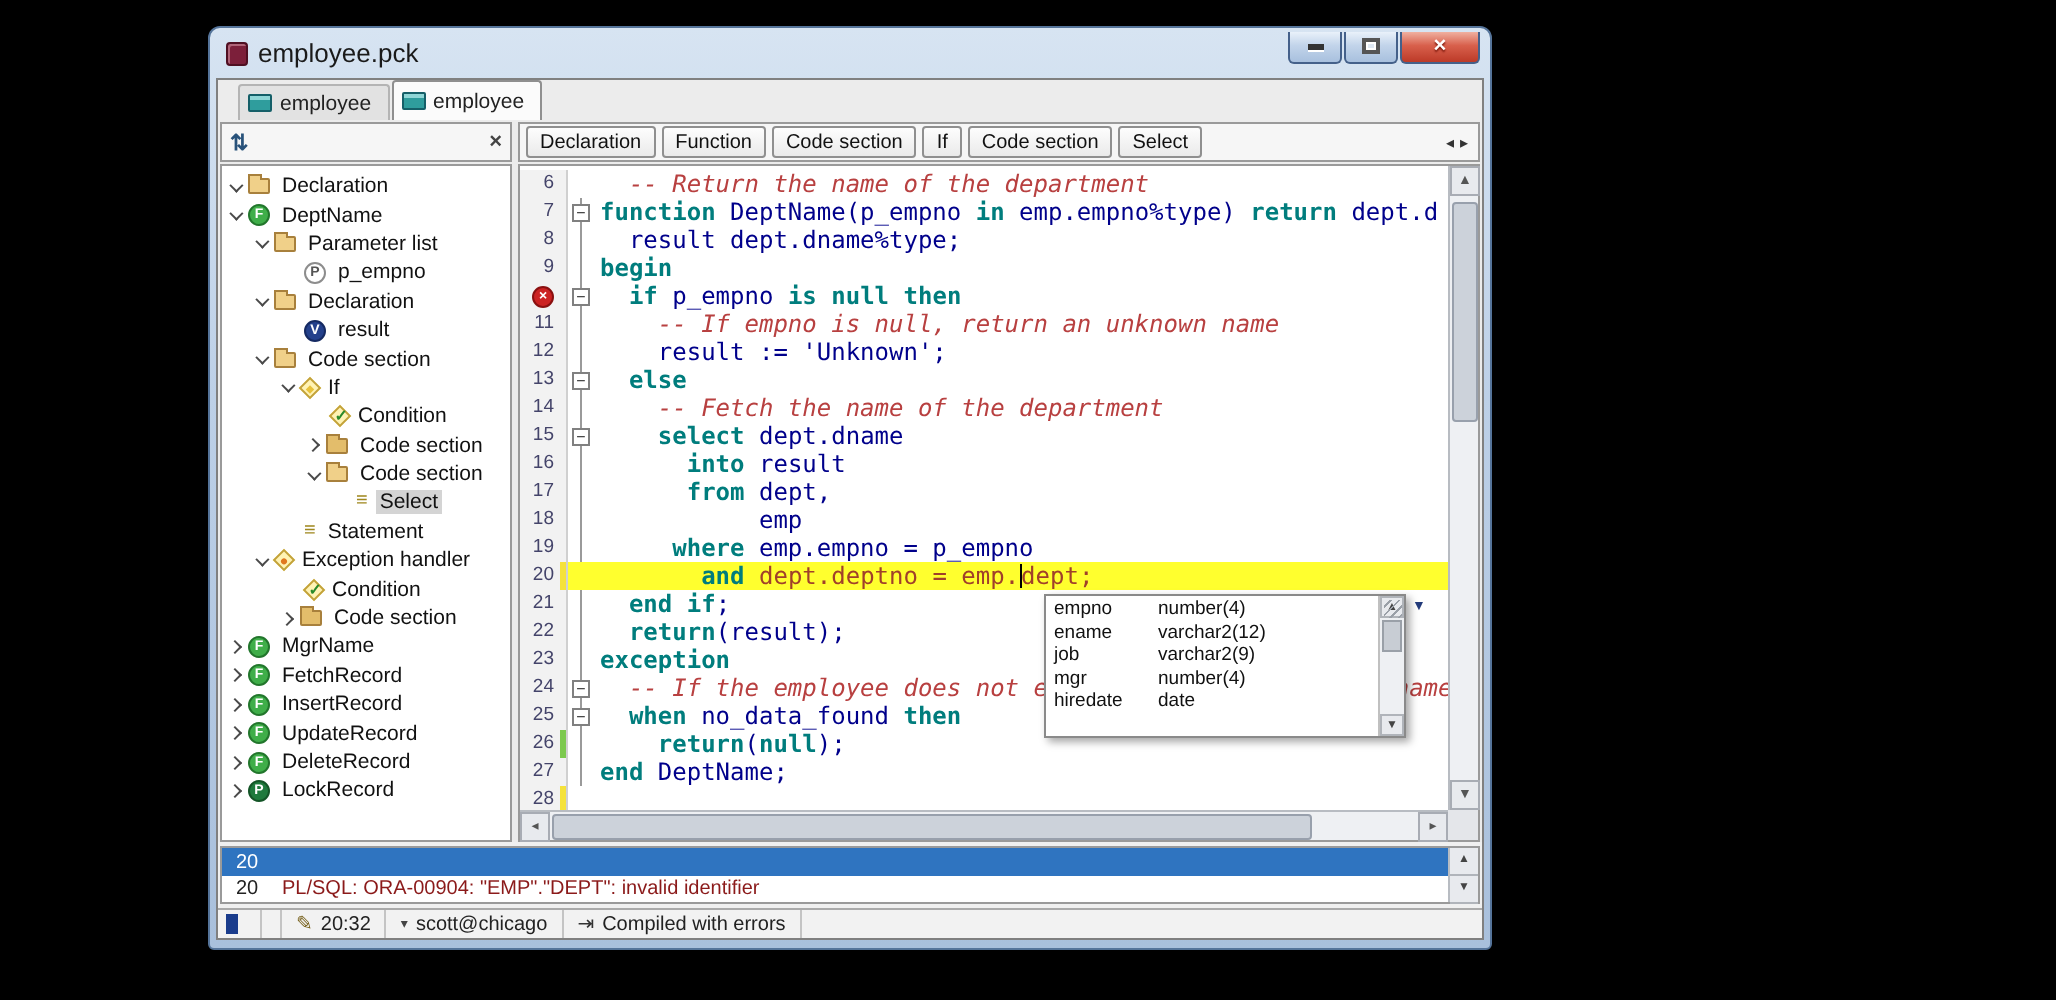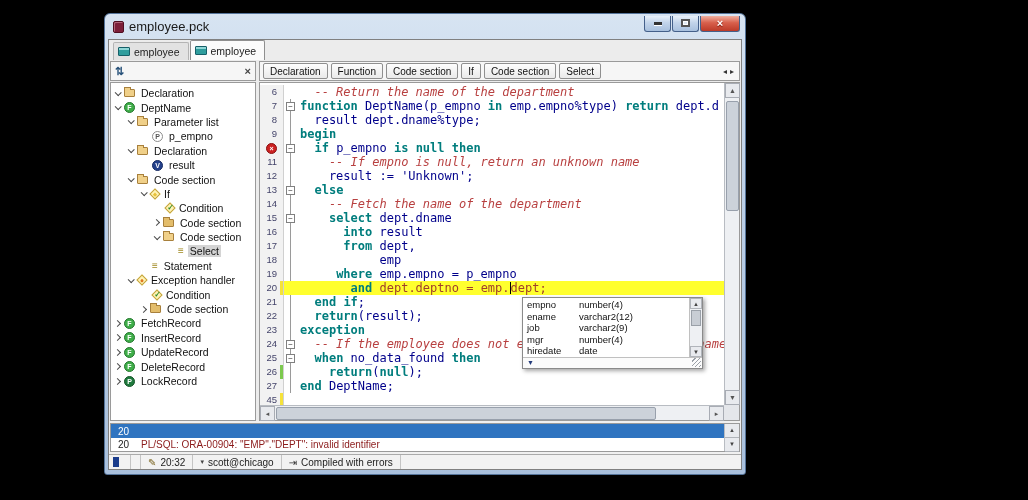--- a/index.html
+++ b/index.html
@@ -23,21 +23,21 @@
   .winbtn.min,.winbtn.max { width:27px; }
   .winbtn.close { width:40px; background:linear-gradient(180deg,#f0b0a0,#d8604c 45%,#bc3a28);
     font-size:11px; font-weight:bold; text-shadow:0 1px 1px #7a1408; }
   .glyph-min { width:8px; height:3px; background:#333; box-shadow:0 1px 0 #fff; }
   .glyph-max { width:9px; height:8px; border:2px solid #555; background:#dfe9f4; box-shadow:0 0 0 1px #fff inset; }
 
   .client { background:#f0f0f0; border:1px solid #808080; height:431px;
     display:flex; flex-direction:column; }
 
   
-  .tabbar { height:20px; display:flex; align-items:flex-end; padding-left:4px; background:#ececec; }
+  .tabbar { height:20px; display:flex; align-items:flex-end; padding-left:10px; background:#ececec; }
   .tab { display:flex; align-items:center; gap:4px; height:18px; padding:0 8px 0 4px;
     font-size:10.5px; color:#222; border:1px solid #b4b4b4; border-bottom:none;
     background:#e2e2e2; border-radius:2px 2px 0 0; margin-right:1px; }
   .tab.active { background:#fbfbfb; border-color:#8f8f8f; height:20px; }
   .pkg-icon { width:12px; height:9px; background:#2f9d9d; border:1px solid #155f68;
     box-shadow:inset 0 2px 0 #8fd6d6; border-radius:1px; }
 
   
   .toolrow { height:22px; display:flex; gap:3px; padding:1px 1px; background:#ececec; }
   .tree-header { width:146px; background:#f6f6f6; border:1px solid #9a9a9a;
@@ -124,21 +124,21 @@
   .hscroll { position:absolute; left:0; right:15px; bottom:0; height:15px; background:#eef0f3;
     border-top:1px solid #b8bcc2; }
   .hscroll .lf { left:0; top:0; } .hscroll .rt { right:0; left:auto; top:0; }
   .hthumb { position:absolute; left:16px; top:1px; width:380px; height:13px;
     background:#ccd2da; border:1px solid #98a0ac; border-radius:2px; }
   .corner { position:absolute; right:0; bottom:0; width:15px; height:15px; background:#e4e6ea; }
 
   
   .popup { position:absolute; left:262px; top:214px; width:181px; height:72px; background:#fff;
     border:1px solid #8a8a8a; box-shadow:2px 2px 4px rgba(0,0,0,.35); z-index:5;
-    display:flex; flex-direction:column; }
+    display:flex; flex-direction:row; }
   .prows { flex:1; position:relative; padding:1px 14px 0 4px; }
   .prow { display:flex; height:11.5px; font-size:9.5px; color:#111; }
   .pname { width:52px; flex:none; }
   .ptype { flex:1; }
   .pscroll { position:absolute; right:0; top:0; bottom:0; width:13px; background:#eef0f3;
     border-left:1px solid #c0c0c0; }
   .pup,.pdn { position:absolute; left:0; width:12px; height:11px; font-size:6px; color:#444;
     text-align:center; line-height:11px; background:#e8eaee; border:1px solid #b0b4ba; }
   .pup { top:0; } .pdn { bottom:0; }
   .pthumb { position:absolute; left:1px; top:12px; width:10px; height:16px; background:#c8cdd4;
@@ -329,20 +329,26 @@
             <div class="trow">
               <span class="tindent" style="width: 26px;"></span>
               <span class="ex closed"></span>
               <span class="ti ti-folder"></span>
               <span class="tlabel">Code section</span>
             </div>
             <div class="trow">
               <span class="tindent" style="width: 0px;"></span>
               <span class="ex closed"></span>
               <span class="ti ti-circle ti-func">F</span>
+              <span class="tlabel">MgrName</span>
+            </div>
+            <div class="trow">
+              <span class="tindent" style="width: 0px;"></span>
+              <span class="ex closed"></span>
+              <span class="ti ti-circle ti-func">F</span>
               <span class="tlabel">FetchRecord</span>
             </div>
             <div class="trow">
               <span class="tindent" style="width: 0px;"></span>
               <span class="ex closed"></span>
               <span class="ti ti-circle ti-func">F</span>
               <span class="tlabel">InsertRecord</span>
             </div>
             <div class="trow">
               <span class="tindent" style="width: 0px;"></span>
@@ -505,21 +511,21 @@
                   <span class="fold line"></span>
                   <span class="code"><span class="s-tx">    </span><span class="s-kw">return</span><span class="s-tx">(</span><span class="s-kw">null</span><span class="s-tx">);</span></span>
                 </div>
                 <div class="cl">
                   <span class="num">27</span>
                   <span class="mod"></span>
                   <span class="fold line"></span>
                   <span class="code"><span class="s-kw">end</span><span class="s-tx"> DeptName;</span></span>
                 </div>
                 <div class="cl">
-                  <span class="num">45</span>
+                  <span class="num">28</span>
                   <span class="mod y"></span>
                   <span class="fold"></span>
                   <span class="code"></span>
                 </div>
               </div>
           </div>
 
           <div class="vscroll">
             <div class="sbtn up">▲</div>
             <div class="vthumb"></div>

